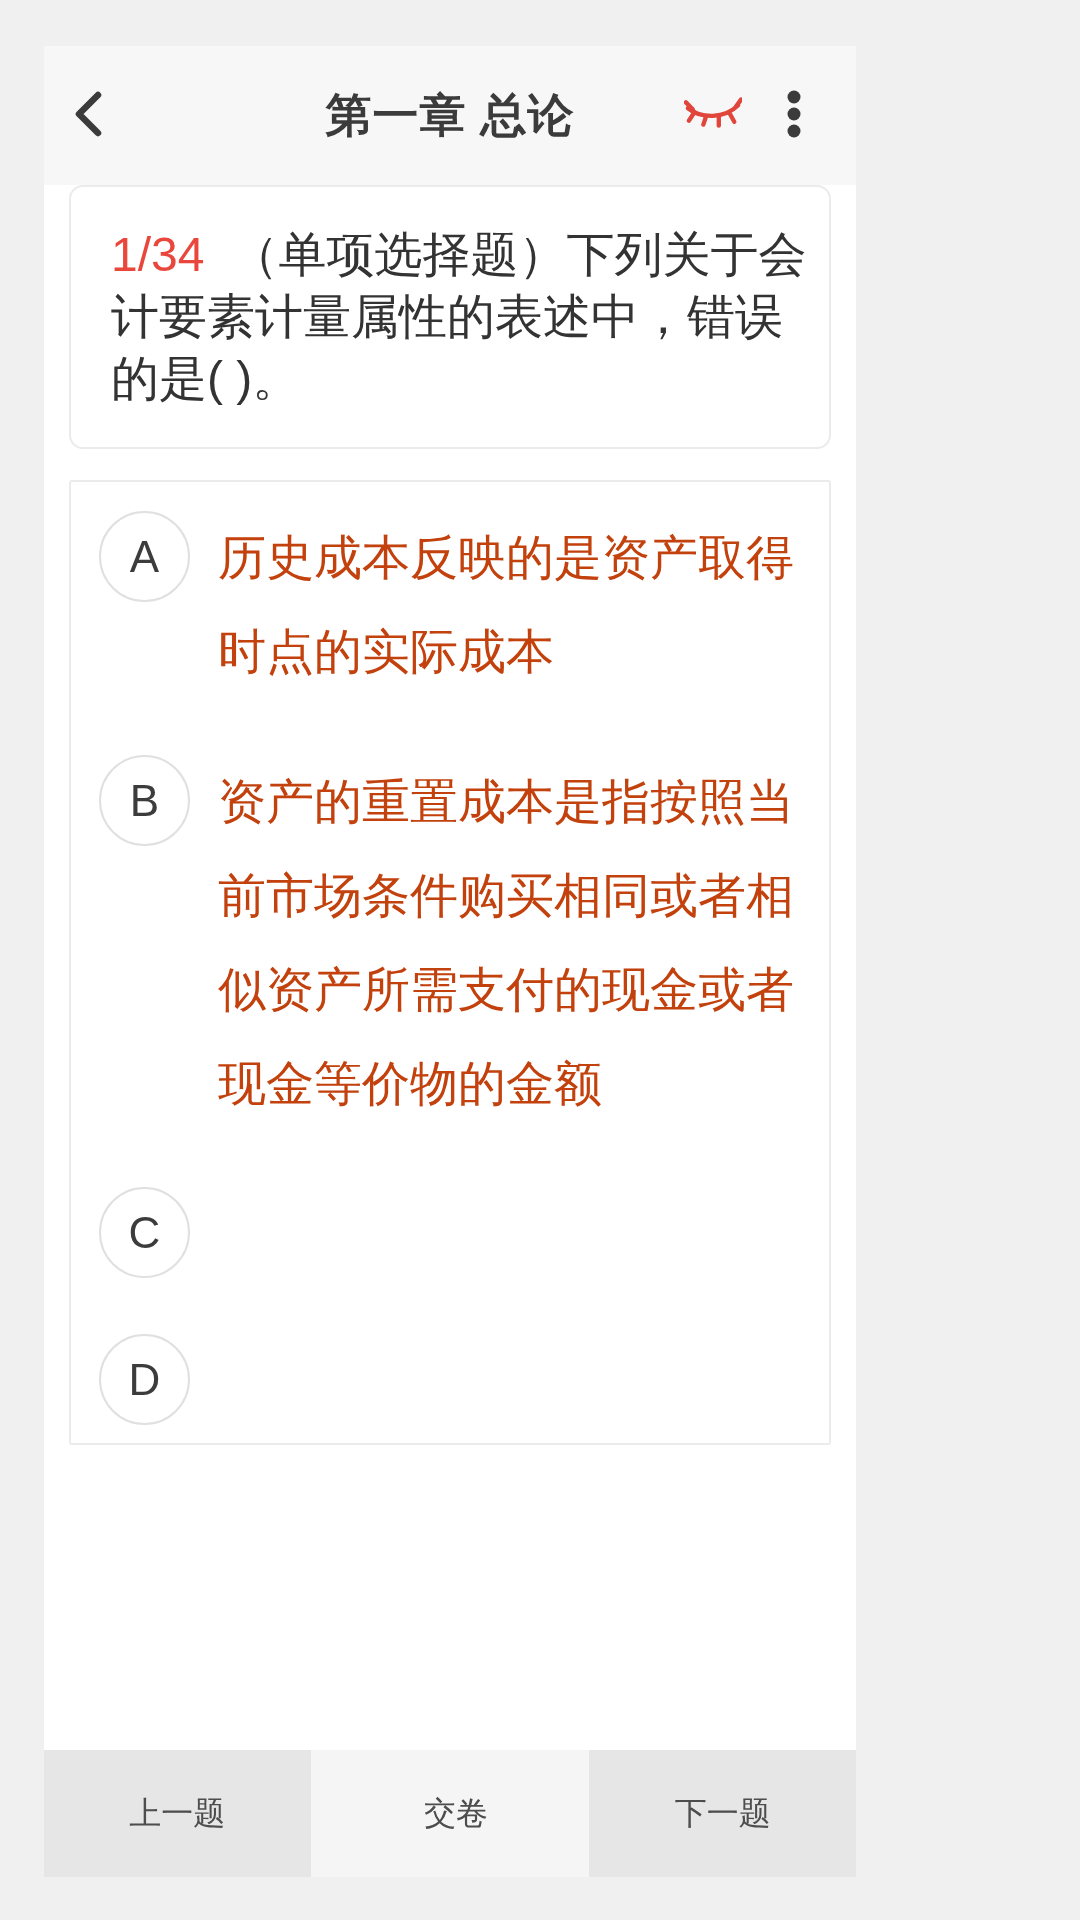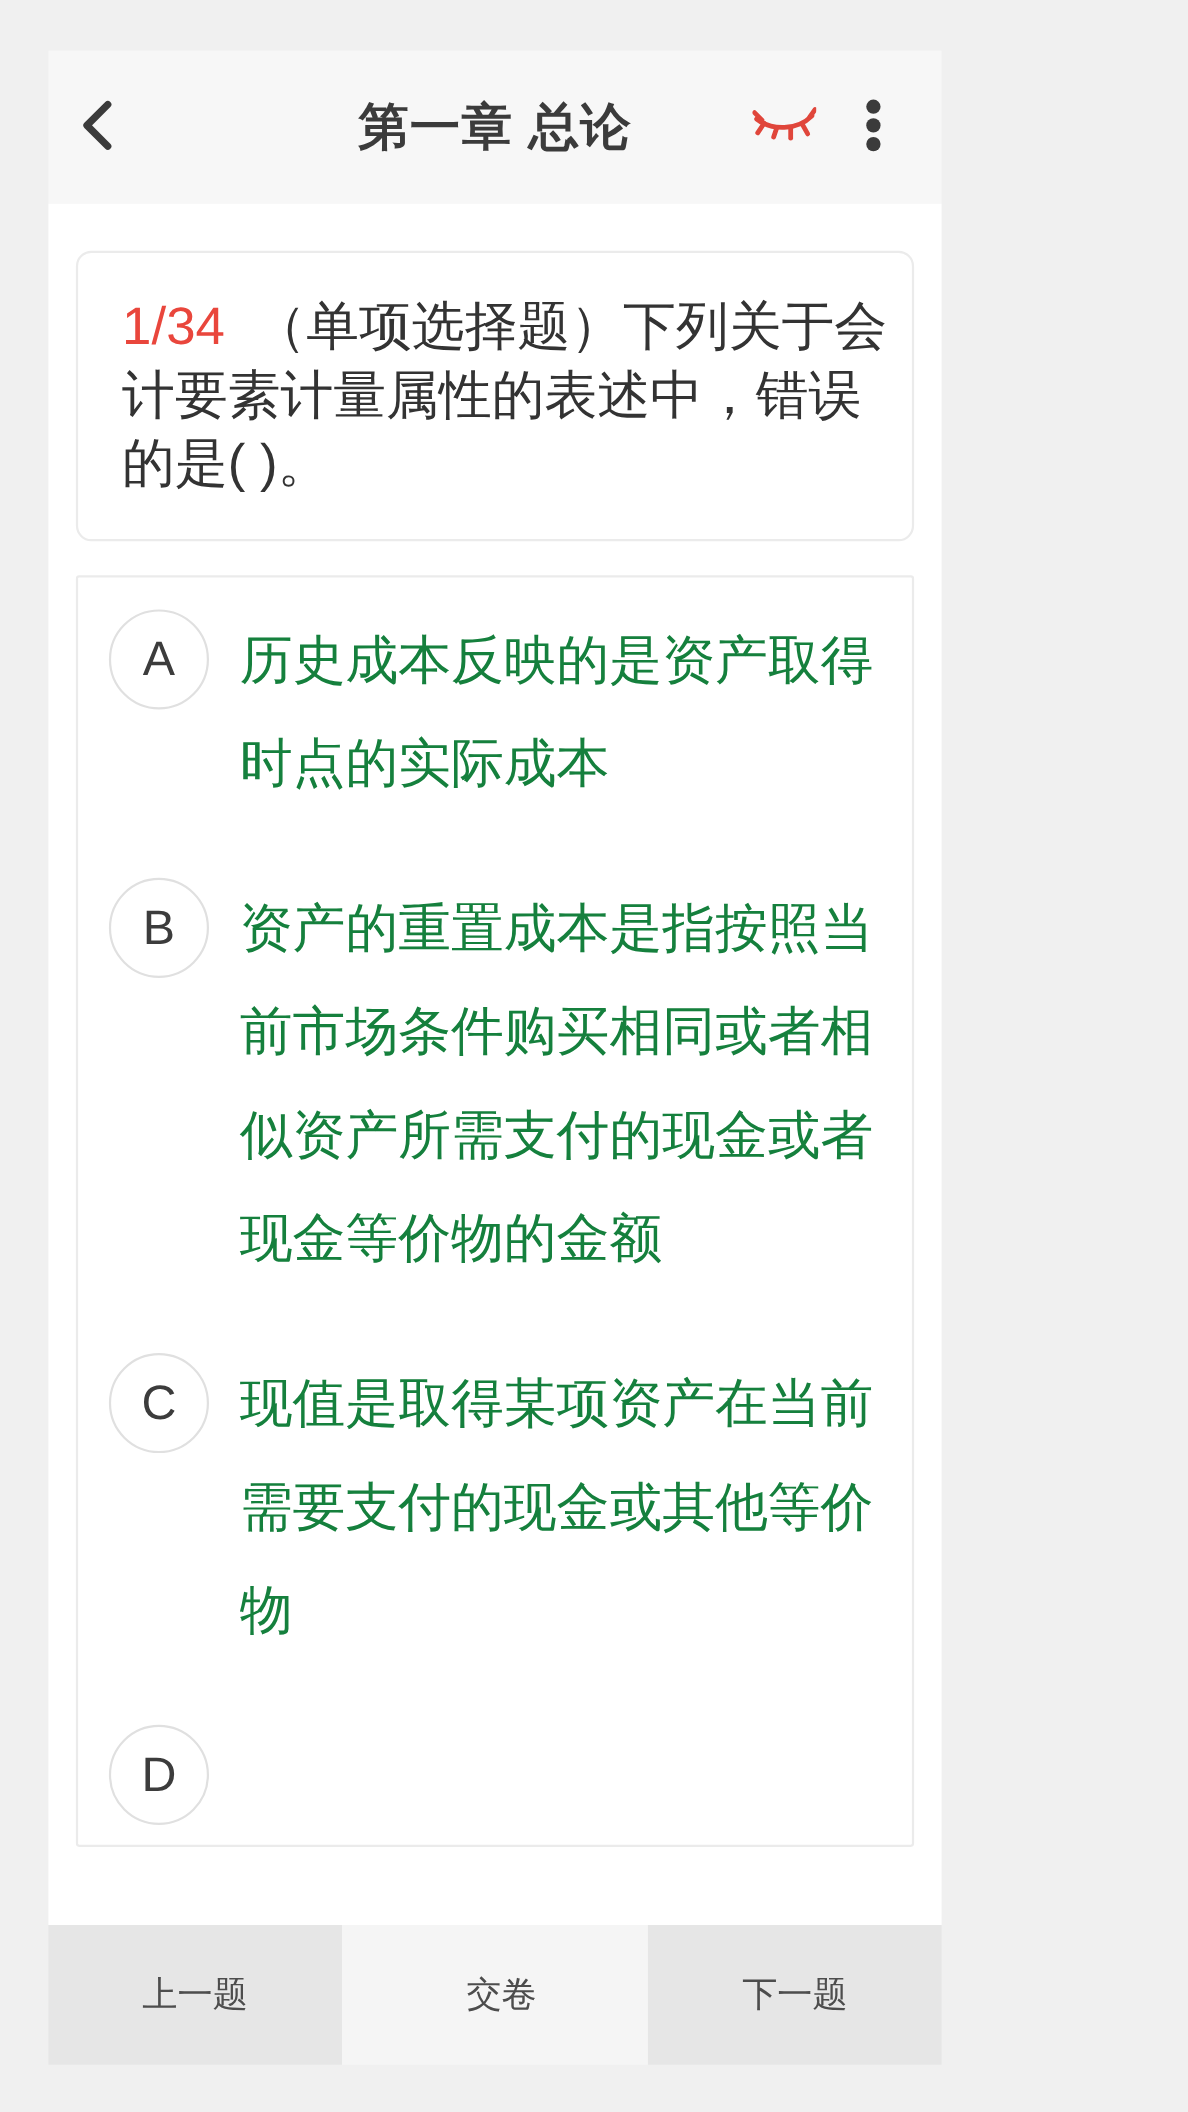--- a/index.html
+++ b/index.html
@@ -51,21 +51,20 @@
     cursor:pointer;background:none;border:none;padding:0;
   }
   
   .content{
     flex:1 1 auto;
     background:#ffffff;
     padding:0 25px;
     overflow:hidden;
   }
   .question-card{
-    margin-top:43px;
     border:2px solid #ebebeb;
     border-radius:14px;
     padding:37px 8px 37px 40px;
     font-size:48px;line-height:62px;
     color:#333;
     word-break:break-all;
   }
   .qnum{
     color:var(--accent,#e9463c);
     margin-right:26px;
@@ -89,21 +88,21 @@
     border:2px solid #e0e0e0;
     border-radius:50%;
     display:flex;align-items:center;justify-content:center;
     font-size:44px;color:#3c3c3c;
     margin-right:28px;
     background:#fff;
   }
   .option-text{
     flex:1 1 auto;
     font-size:48px;line-height:94px;
-    color:#15803d;
+    color:#c2410c;
     word-break:break-all;
   }
   
   .footer{
     flex:0 0 127px;height:127px;
     display:flex;
   }
   .footer-btn{
     flex:1 1 0;
     display:flex;align-items:center;justify-content:center;
@@ -171,21 +170,20 @@
           <div class="option-text">历史成本反映的是资产取得时点的实际成本</div>
         </div>
 
         <div class="option">
           <div class="option-circle">B</div>
           <div class="option-text">资产的重置成本是指按照当前市场条件购买相同或者相似资产所需支付的现金或者现金等价物的金额</div>
         </div>
 
         <div class="option">
           <div class="option-circle">C</div>
-          <div class="option-text">现值是取得某项资产在当前需要支付的现金或其他等价物</div>
         </div>
 
         <div class="option">
           <div class="option-circle">D</div>
         </div>
 
       </div>
     </div>
 
     <div class="footer">

